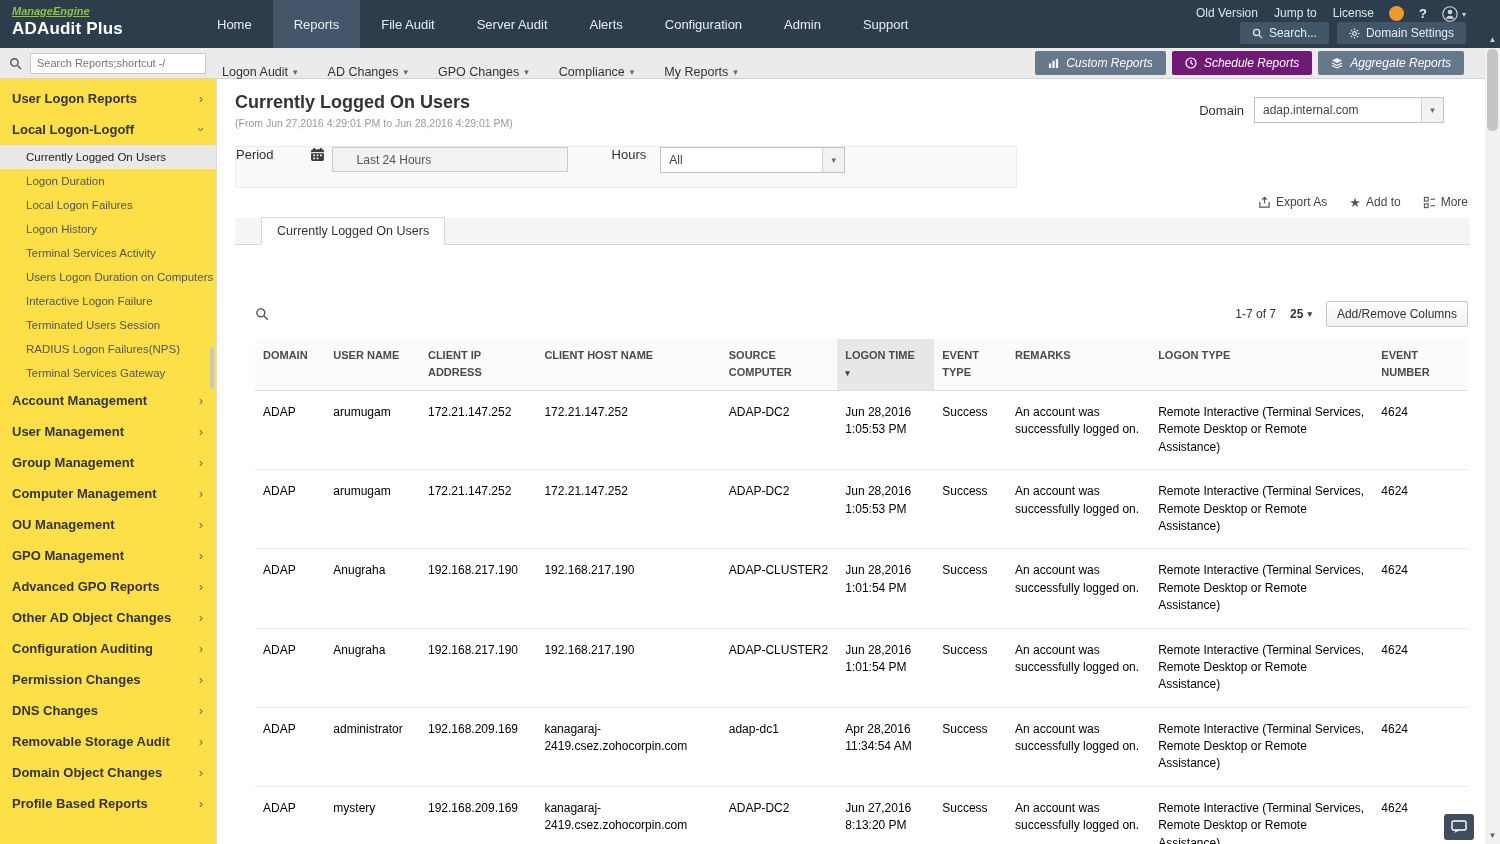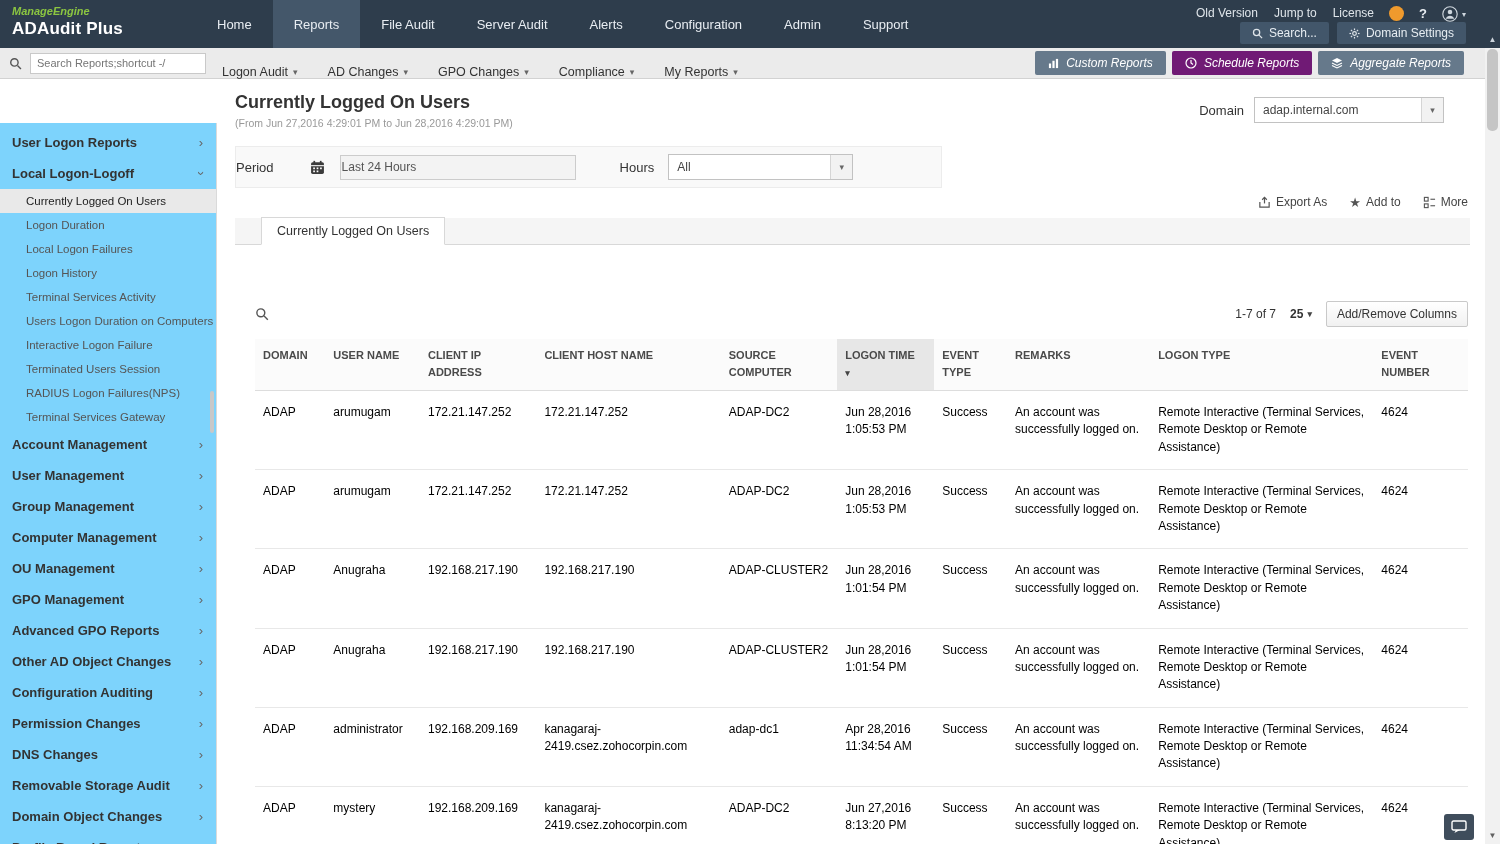--- a/index.html
+++ b/index.html
@@ -6,21 +6,21 @@
   html, body { width: 1500px; height: 844px; overflow: hidden; }
   body {
     font-family: "Liberation Sans", sans-serif;
     background: #fff;
     position: relative;
   }
 
   
   .topbar { height: 48px; background: #2e3d4c; position: relative; z-index: 5; }
   .logo { position: absolute; left: 12px; top: 6px; }
-  .logo .brand { color: #8bc541; font-size: 11px; font-style: italic; font-weight: bold; line-height: 1; }
+  .logo .brand { color: #8bc541; font-size: 11px; font-style: italic; font-weight: bold; line-height: 1; text-decoration: underline; }
   .logo .product { color: #fff; font-size: 17px; font-weight: bold; margin-top: 2px; letter-spacing: .2px; }
   .mainnav { position: absolute; left: 196px; top: 0; bottom: 0; display: flex; align-items: stretch; }
   .nav-item { display: flex; align-items: center; padding: 0 21px; color: #e8edf2; font-size: 13px; cursor: pointer; }
   .nav-item.active { background: #44576a; }
   .topbar-right { position: absolute; right: 34px; top: 0; bottom: 0; display: flex; flex-direction: column; align-items: flex-end; justify-content: space-between; padding: 6px 0 4px; }
   .top-row1 { display: flex; align-items: flex-start; gap: 15px; }
   .top-links { display: flex; align-items: center; gap: 16px; font-size: 12px; color: #dfe5ea; }
   .top-link { cursor: pointer; }
   .orange-dot { width: 15px; height: 15px; border-radius: 50%; background: #ef9a2d; display: inline-flex; align-items: center; justify-content: center; color: #fff; font-size: 9px; font-weight: bold; cursor: pointer; }
   .help { color: #e8edf2; font-size: 13px; font-weight: bold; cursor: pointer; }
@@ -38,44 +38,44 @@
   .menu-item .caret { font-size: 9px; color: #666; }
   .toolbar-actions { margin-left: auto; display: flex; gap: 6px; }
   .action-btn { height: 24px; display: flex; align-items: center; gap: 7px; padding: 0 13px; font-size: 12px; color: #fff; border-radius: 2px; cursor: pointer; font-style: italic; }
   .action-btn.dark { background: #66798b; }
   .action-btn.green { background: #701a75; }
 
   
   .layout { display: flex; height: 765px; position: relative; }
 
   
-  .sidebar { width: 217px; min-width: 217px; border-right: 1px solid #dadada; background: #7dd3fc; padding-top: 4px; position: relative; overflow: hidden; margin-top: 44px; }
+  .sidebar { width: 217px; min-width: 217px; border-right: 1px solid #dadada; background: #fde047; padding-top: 4px; position: relative; overflow: hidden; }
   .side-section { display: flex; align-items: center; justify-content: space-between; padding: 8px 13px 8px 12px; font-size: 13px; font-weight: bold; color: #333; cursor: pointer; }
   .side-section .chev { color: #666; font-size: 13px; font-weight: normal; line-height: 1; }
   .side-section .chev.open { display: inline-block; transform: rotate(90deg); }
   .side-sub { padding: 6px 8px 6px 26px; font-size: 11.5px; color: #555; white-space: nowrap; overflow: hidden; cursor: pointer; }
   .side-sub.selected { background: #e9e9e9; color: #222; }
   .side-scroll-handle { position: absolute; right: 2px; top: 268px; width: 4px; height: 42px; background: #c8c8c8; border-radius: 2px; }
 
   
   .main { flex: 1; background: #fff; padding: 0 30px 0 18px; overflow: hidden; position: relative; }
   .page-head { display: flex; justify-content: space-between; align-items: flex-start; padding-top: 13px; }
   .page-title { font-size: 18px; font-weight: bold; color: #333; }
   .page-subtitle { font-size: 10.5px; color: #999; margin-top: 4px; }
   .domain-wrap { display: flex; align-items: center; gap: 10px; font-size: 13px; color: #333; margin-top: 5px; margin-right: 26px; }
   .selectbox { display: flex; align-items: center; justify-content: space-between; background: #fff; border: 1px solid #c2c2c2; height: 26px; font-size: 12px; color: #444; cursor: pointer; }
   .selectbox .sel-text { padding: 0 8px; white-space: nowrap; }
   .selectbox .sel-caret { width: 22px; align-self: stretch; display: flex; align-items: center; justify-content: center; color: #666; font-size: 9px; background: #f2f2f2; border-left: 1px solid #d5d5d5; }
   .domain-select { width: 190px; }
 
-  .filter-panel { margin-top: 17px; width: 707px; height: 42px; background: #f9f9f9; border: 1px solid #ececec; display: flex; align-items: center; }
+  .filter-panel { margin-top: 17px; width: 782px; height: 42px; background: #f9f9f9; border: 1px solid #ececec; display: flex; align-items: flex-start; }
   .flabel { font-size: 13px; color: #333; }
   .period-label { margin-right: 36px; }
   .cal-icon { margin-right: 7px; display: inline-flex; cursor: pointer; }
-  .period-input { width: 236px; height: 25px; background: #f3f3f3; border: 1px solid #ccc; font-size: 12px; color: #555; padding: 0 1px; font-family: inherit; outline: none; margin-left: 8px; }
+  .period-input { width: 236px; height: 25px; background: #f3f3f3; border: 1px solid #ccc; font-size: 12px; color: #555; padding: 0 24px; font-family: inherit; outline: none; }
   .hours-label { margin-left: 44px; }
   .hours-select { margin-left: 14px; width: 185px; }
 
   .action-links { display: flex; justify-content: flex-end; align-items: center; gap: 22px; margin-top: 7px; font-size: 12px; color: #444; padding-right: 2px; }
   .action-link { display: flex; align-items: center; gap: 5px; cursor: pointer; }
   .action-link .star { font-size: 13px; color: #555; line-height: 1; }
 
   .tabstrip { margin-top: 9px; height: 27px; background: #f5f5f5; border-bottom: 1px solid #d8d8d8; display: flex; align-items: flex-end; }
   .tab { margin-left: 26px; background: #fff; border: 1px solid #d8d8d8; border-bottom: 1px solid #fff; padding: 6px 15px; font-size: 12.5px; color: #333; position: relative; top: 1px; cursor: pointer; }
 

